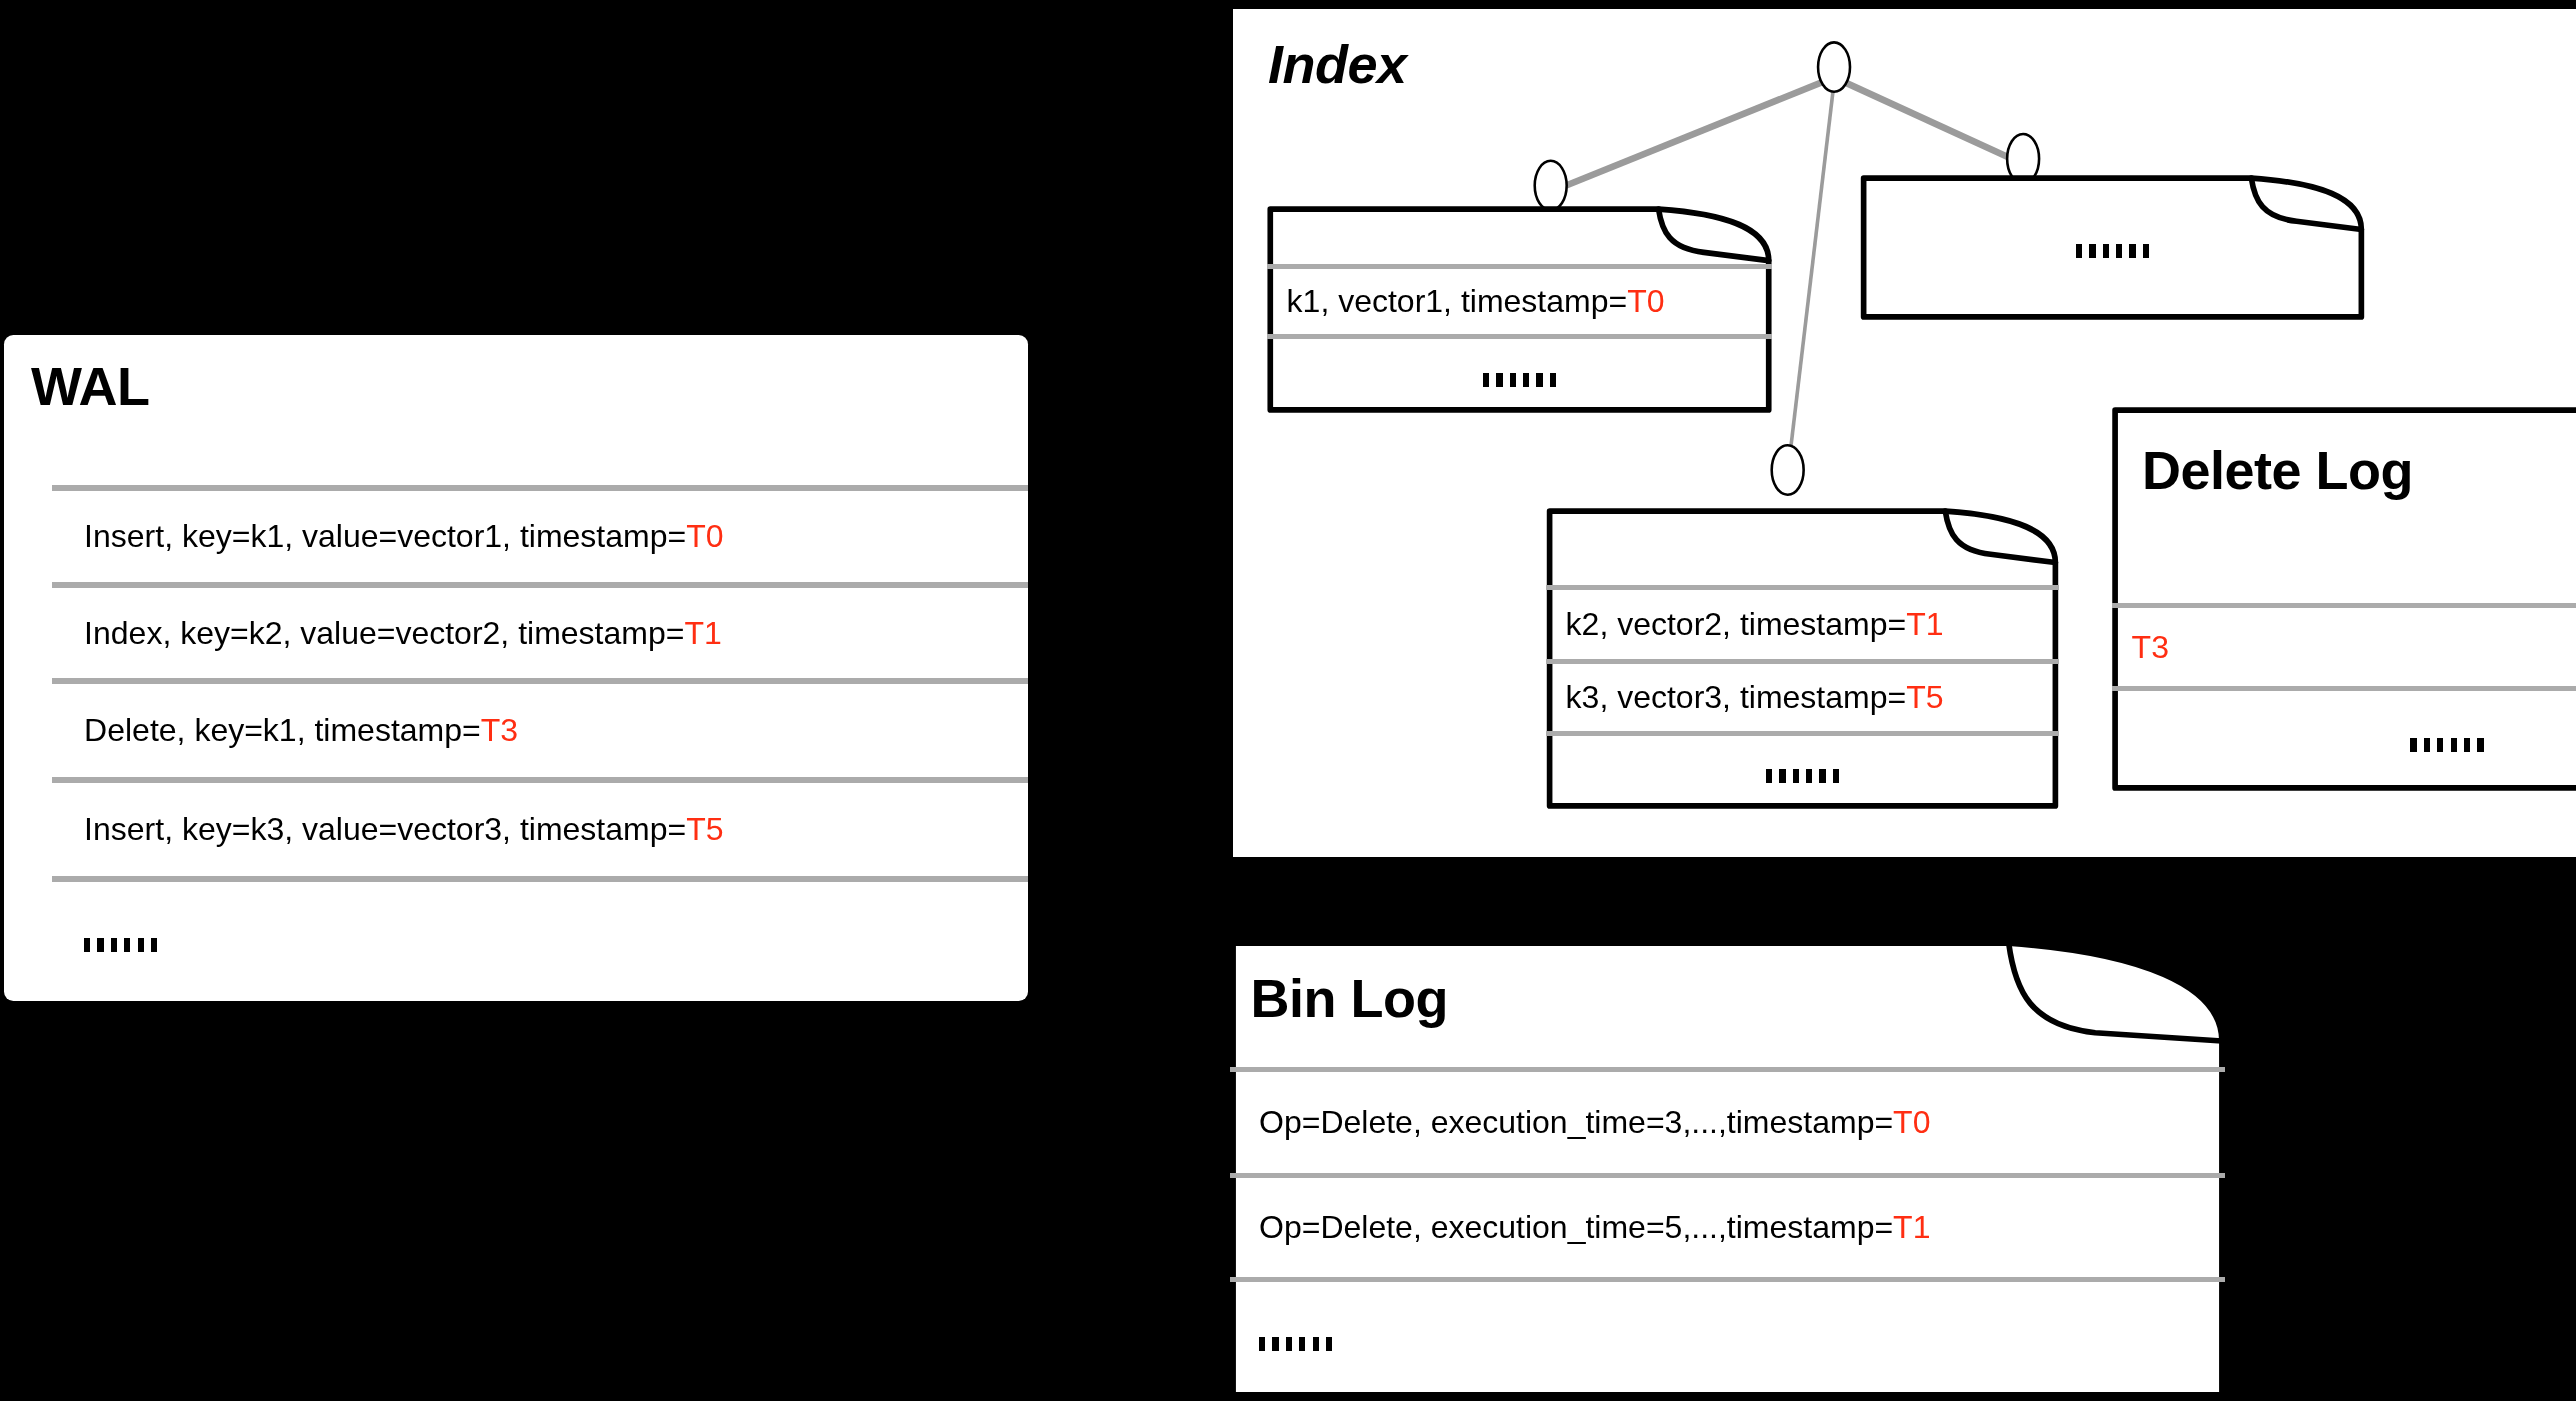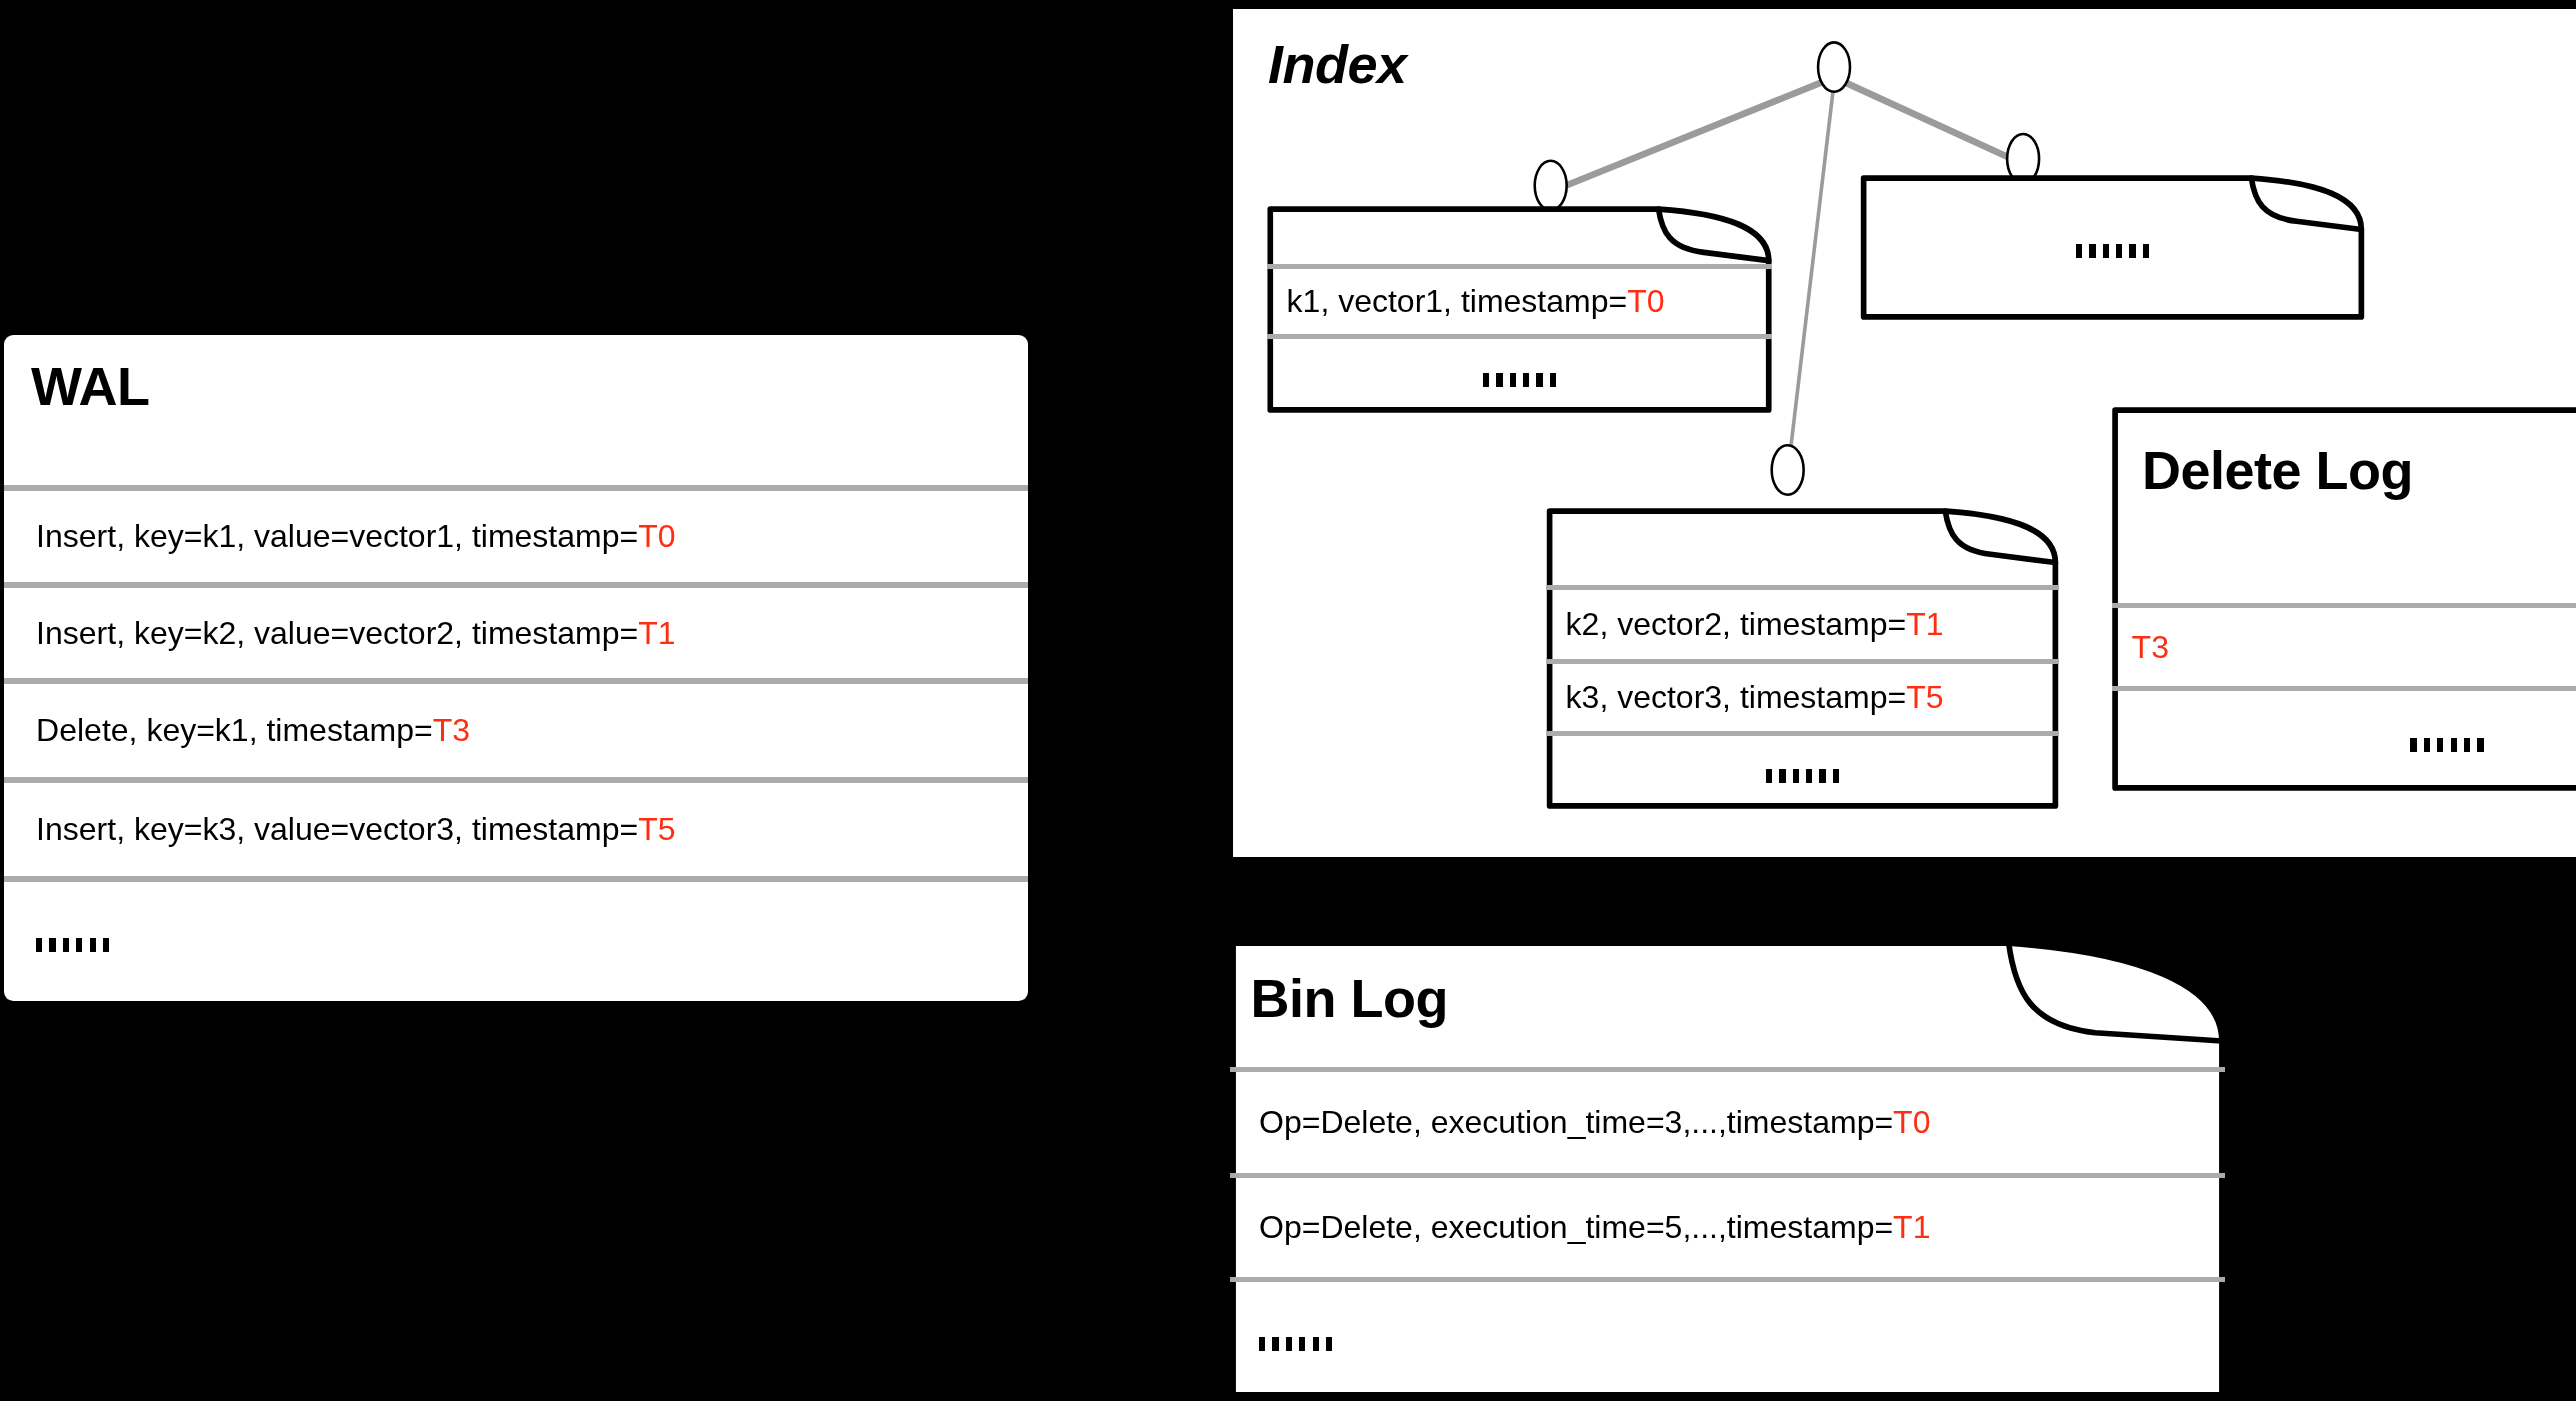--- a/index.html
+++ b/index.html
@@ -17,21 +17,21 @@
   }
   
   .panel{position:absolute;background:var(--paper);}
   .panel-title{font-weight:bold;font-size:54px;line-height:1.05;letter-spacing:-0.5px;}
   .row-text{font-size:32px;white-space:nowrap;}
   .ts{color:var(--red);font-weight:normal;}
   
   .wal{left:4.1px;top:335px;width:1024px;height:666px;border-radius:9.3px;}
   .wal .wal-header{height:150px;box-sizing:border-box;padding:23px 0 0 27px;}
   .wal-row{box-sizing:border-box;border-top:6.7px solid var(--divider);
-           display:flex;align-items:center;padding-left:32px;}
+           display:flex;align-items:center;padding-left:32px;margin-left:48px;}
   
   .index-panel{left:1233px;top:8.8px;width:1575px;height:848px;}
   .index-title{position:absolute;left:35px;top:27px;font-style:italic;}
   
   .tree{position:absolute;left:0;top:0;width:2817px;height:1402px;pointer-events:none;}
   
   .doc{position:absolute;}
   .doc > svg.doc-outline{position:absolute;left:0;top:0;}
   .doc-body{position:absolute;left:0;top:0;width:100%;height:100%;box-sizing:border-box;}
   .doc-header{box-sizing:border-box;}
@@ -51,21 +51,21 @@
 
   <div class="panel wal">
     <div class="wal-header">
       <div class="panel-title">WAL</div>
     </div>
     <div class="wal-row row-text" style="height:97px">
       <span>Insert, key=k1, value=vector1, timestamp=</span>
         <span class="ts">T0</span>
     </div>
     <div class="wal-row row-text" style="height:96px">
-      <span>Insert, key=k2, value=vector2, timestamp=</span>
+      <span>Index, key=k2, value=vector2, timestamp=</span>
         <span class="ts">T1</span>
     </div>
     <div class="wal-row row-text" style="height:99px">
       <span>Delete, key=k1, timestamp=</span>
         <span class="ts">T3</span>
     </div>
     <div class="wal-row row-text" style="height:99px">
       <span>Insert, key=k3, value=vector3, timestamp=</span>
         <span class="ts">T5</span>
     </div>

